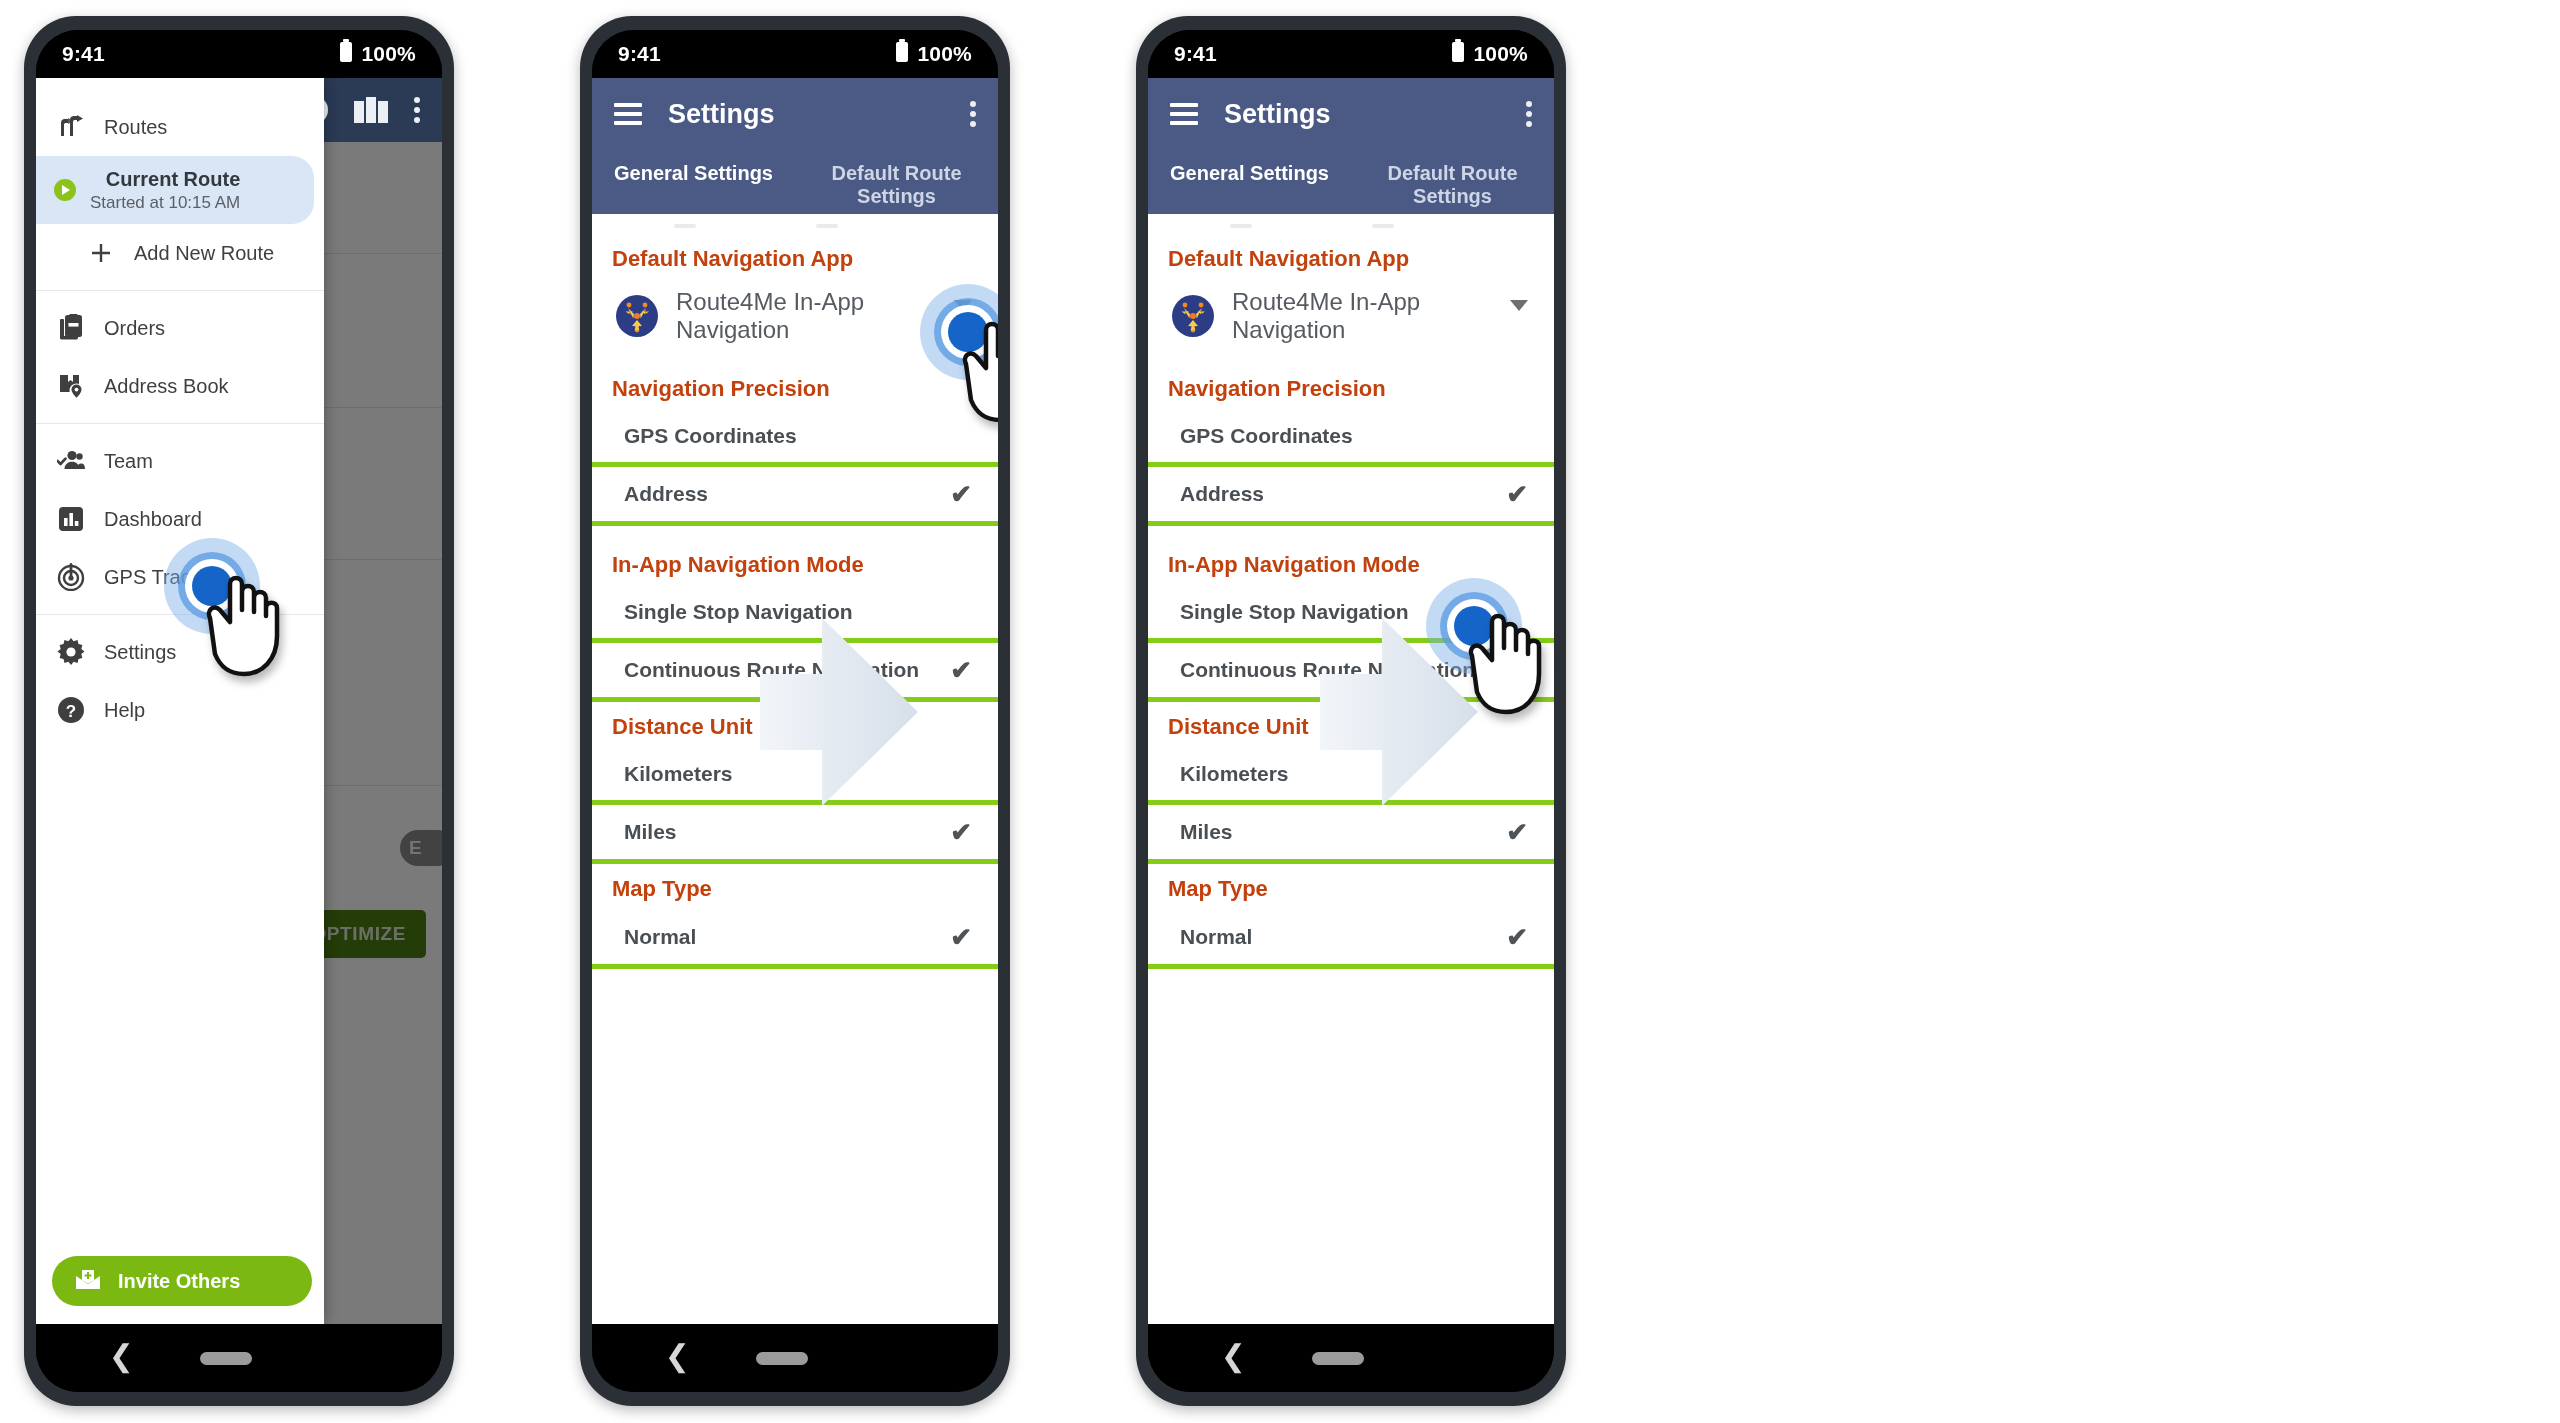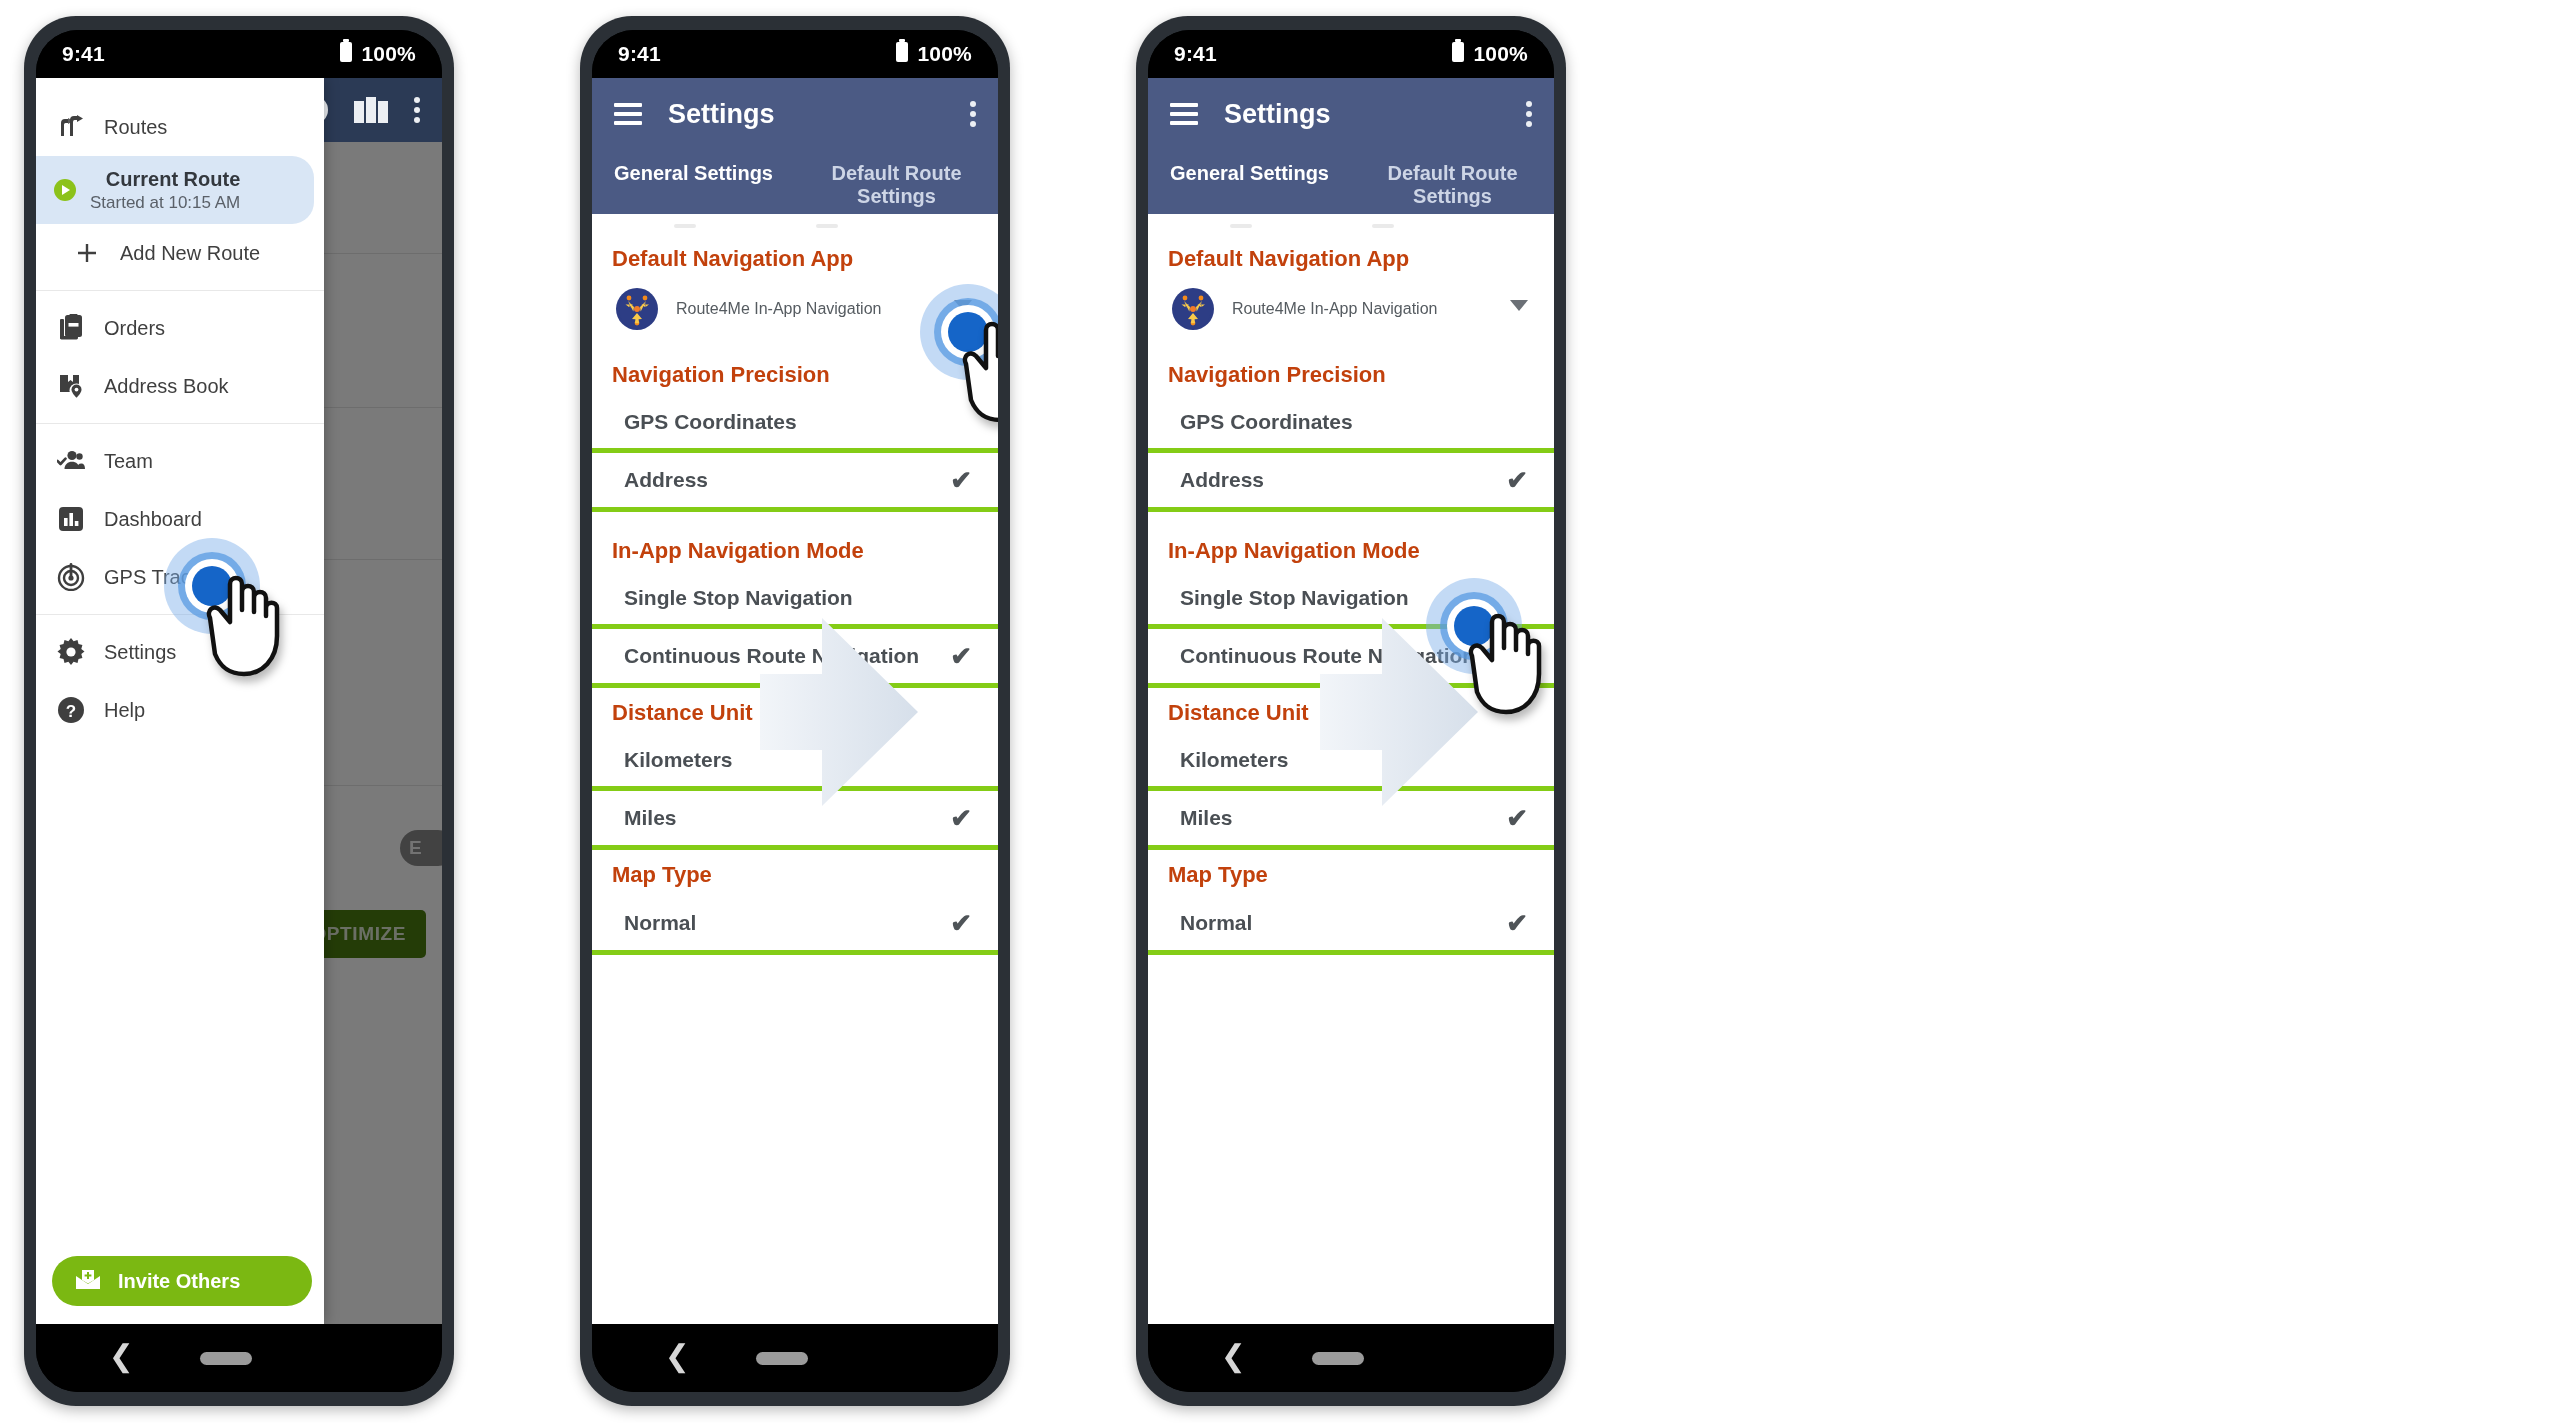--- a/index.html
+++ b/index.html
@@ -218,21 +218,21 @@
   .set-navapp {
     display: flex; align-items: center; gap: 18px;
     padding: 8px 20px 20px 24px;
     position: relative;
   }
   .r4m-icon {
     width: 42px; height: 42px; border-radius: 50%;
     background: #2d3d85; flex: 0 0 42px;
     position: relative; overflow: hidden;
   }
-  .set-navapp-label { font-size: 16px; color: #555b60; }
+  .set-navapp-label { font-size: 24px; color: #555b60; }
   .caret-down {
     position: absolute; right: 26px; top: 20px;
     width: 0; height: 0;
     border-left: 9px solid transparent;
     border-right: 9px solid transparent;
     border-top: 11px solid #6b7076;
   }
   .opt-row {
     display: flex; align-items: center; justify-content: space-between;
     padding: 14px 26px 14px 32px;
@@ -344,21 +344,21 @@
               </div>
 
               <div class="dr-current">
                 <span class="dr-play"></span>
                 <span>
                   <span class="dr-cur-t" style="display:block;">Current Route</span>
                   <span class="dr-cur-s" style="display:block;">Started at 10:15 AM</span>
                 </span>
               </div>
 
-              <div class="dr-item" style="padding-left:36px;">
+              <div class="dr-item" style="padding-left:50px;">
                 <span class="dr-ico">
                   <svg width="26" height="26" viewBox="0 0 26 26" stroke="#3f3f3f" stroke-width="2.4">
                       <line x1="13" y1="4" x2="13" y2="22"></line>
                       <line x1="4" y1="13" x2="22" y2="13"></line>
                     </svg>
                 </span>
                 <span>Add New Route</span>
               </div>
             </div>
 

